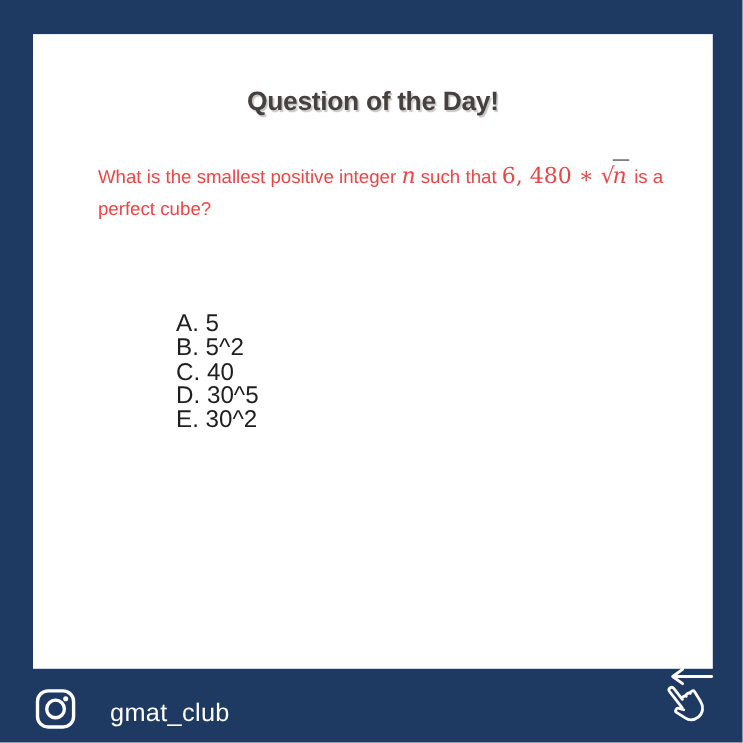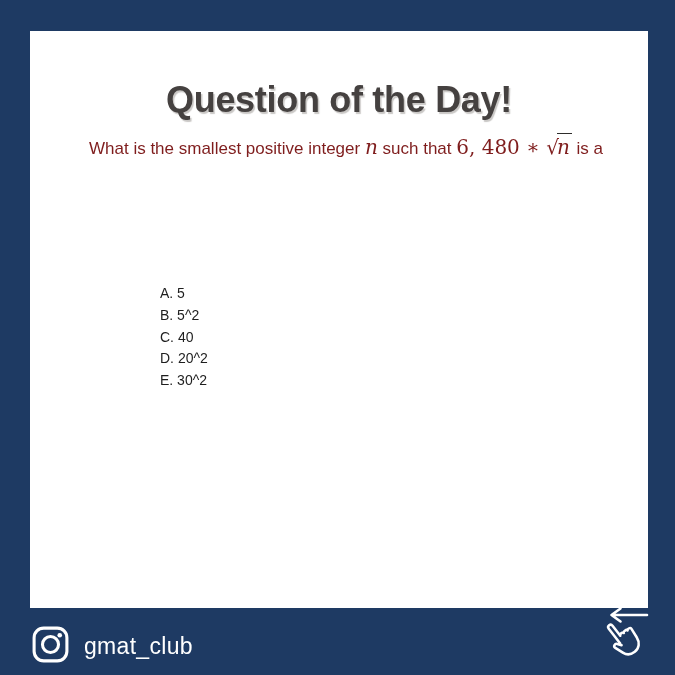--- a/index.html
+++ b/index.html
@@ -19,63 +19,63 @@
     height: 577px;
     background: #ffffff;
   }
   .title {
     position: absolute;
     left: 0;
     right: 0;
     top: 48px;
     margin: 0;
     text-align: center;
-    font-size: 36px;
+    font-size: 24px;
     font-weight: bold;
     letter-spacing: -0.3px;
     color: #454140;
     text-shadow: 1.5px 1.5px 1px rgba(120,115,110,0.40);
   }
   .question {
     position: absolute;
     left: 59px;
-    top: 104px;
+    top: 116px;
     width: 514px;
     margin: 0;
     font-size: 17px;
     line-height: 28.5px;
-    color: #7f1d1d;
+    color: #ef4444;
   }
   .math {
     font-family: "DejaVu Serif", serif;
     font-size: 20px;
     line-height: 1;
   }
   .math-var { font-style: italic; }
   .radicand {
     font-style: italic;
     border-top: 1.6px solid #2e2d2b;
     padding: 1px 2px 0 0;
     margin-left: -2px;
   }
   .choices {
     position: absolute;
     left: 130px;
     top: 252px;
-    font-size: 14px;
+    font-size: 22px;
     line-height: 21.8px;
     color: #1e1e1e;
   }
   .footer-left {
     position: absolute;
     left: 30px;
     top: 624px;
     display: flex;
     align-items: center;
-    gap: 13px;
+    gap: 29px;
   }
   .handle {
     color: #ffffff;
     font-size: 23px;
     font-weight: 400;
     letter-spacing: 0.3px;
   }
   .swipe-group {
     position: absolute;
     left: 583px;
@@ -83,27 +83,27 @@
   }
 </style>
 </head>
 <body>
 
 <div class="canvas">
 
   <div class="card">
     <h1 class="title">Question of the Day!</h1>
 
-    <p class="question"><span>What is the smallest positive integer </span><span class="math math-var">n</span><span> such that </span><span class="math">6, 480 ∗ </span><span class="math">√</span><span class="math radicand">n</span><span> is a</span><br></p>
+    <p class="question"><span>What is the smallest positive integer </span><span class="math math-var">n</span><span> such that </span><span class="math">6, 480 ∗ </span><span class="math">√</span><span class="math radicand">n</span><span> is a</span><br><span>perfect cube?</span></p>
 
     <div class="choices">
       <div>A. 5</div>
       <div>B. 5^2</div>
       <div>C. 40</div>
-      <div>D. 20^2</div>
+      <div>D. 30^5</div>
       <div>E. 30^2</div>
     </div>
   </div>
 
   <div class="footer-left">
     <span>
       <svg width="41" height="41" viewBox="0 0 24 24" fill="none">
         <rect x="2.4" y="2.4" width="19.2" height="19.2" rx="5.6" stroke="#ffffff" stroke-width="1.8"></rect>
         <circle cx="12" cy="12" r="4.7" stroke="#ffffff" stroke-width="1.8"></circle>
         <circle cx="17.4" cy="6.6" r="1.35" fill="#ffffff"></circle>

